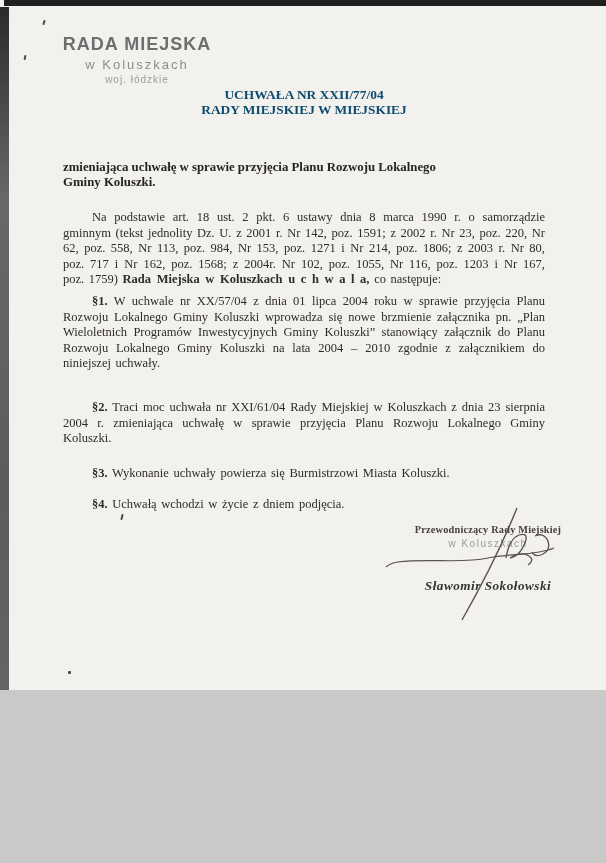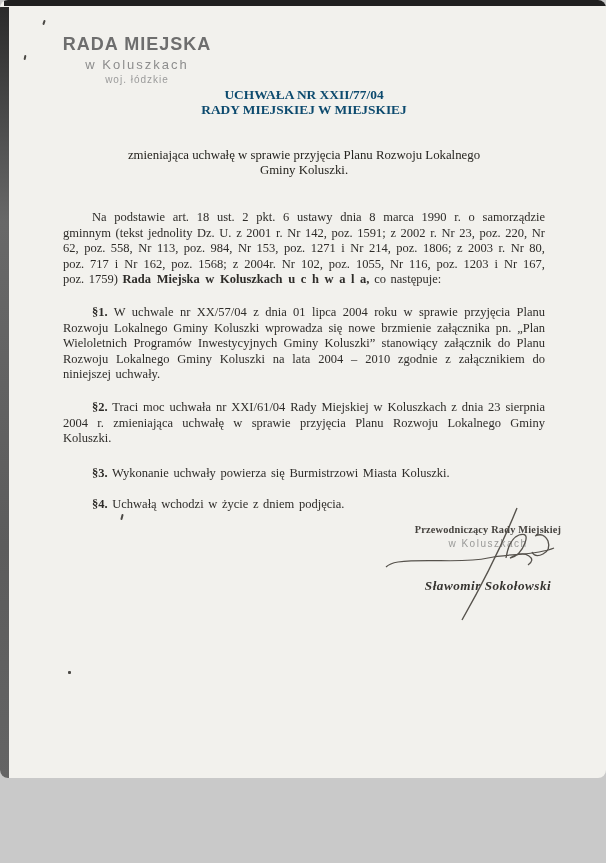--- a/index.html
+++ b/index.html
@@ -1,24 +1,23 @@
 <!DOCTYPE html>
 <html><head>
 <meta charset="utf-8">
 <style>
   * { margin:0; padding:0; box-sizing:border-box; }
   html,body { background:#c9c9c9; }
   .page {
     position:relative;
-    width:606px; height:778px;
+    width:606px; height:690px;
     background:#f2f1ed;
     font-family:"Liberation Serif", serif;
     color:#2e2c29;
     overflow:hidden;
-    border-radius:8px;
   }
   
   .edge-top {
     position:absolute; top:0; left:4px; right:0; height:6px;
     background:#202020;
   }
   .edge-left {
     position:absolute; left:0; top:7px; bottom:0; width:9px;
     background:linear-gradient(#2b2b2b, #686868 28%, #5c5c5c 70%, #646464);
   }
@@ -34,28 +33,28 @@
   }
   .hdr-stamp .l2 {
     font-size:13px; color:#8d8d8d; letter-spacing:2px; margin-top:2px; white-space:nowrap;
   }
   .hdr-stamp .l3 {
     font-size:10px; color:#9b9b9b; letter-spacing:1px; margin-top:2px; white-space:nowrap;
   }
   
   .block { position:absolute; left:63px; width:482px; }
   .title { top:87px; text-align:center; font-weight:bold; font-size:13.4px; line-height:15.3px; color:#0c4a6e; }
-  .subject { top:148px; text-align:center; font-weight:normal; font-size:12.8px; line-height:15.2px; color:#26241f; }
+  .subject { top:160px; text-align:left; font-weight:bold; font-size:12.8px; line-height:15.2px; color:#26241f; }
   .body-par {
     font-size:12.5px; line-height:15.6px;
     text-align:justify; word-spacing:1.5px;
   }
   .indent { text-indent:29px; }
   .preamble { top:210px; }
-  .sec1 { top:305px; }
+  .sec1 { top:294px; }
   .sec2 { top:400px; }
   .sec3 { top:466px; }
   .sec4 { top:497px; }
   .marker { font-weight:bold; }
   .uchwala-bold { font-weight:bold; word-spacing:2.5px; }
   
   .sig { position:absolute; left:398px; top:524px; width:180px; text-align:center; }
   .sig .stamp1 {
     font-size:10.3px; font-weight:bold; color:#45423e; letter-spacing:0.2px;
     white-space:nowrap;

